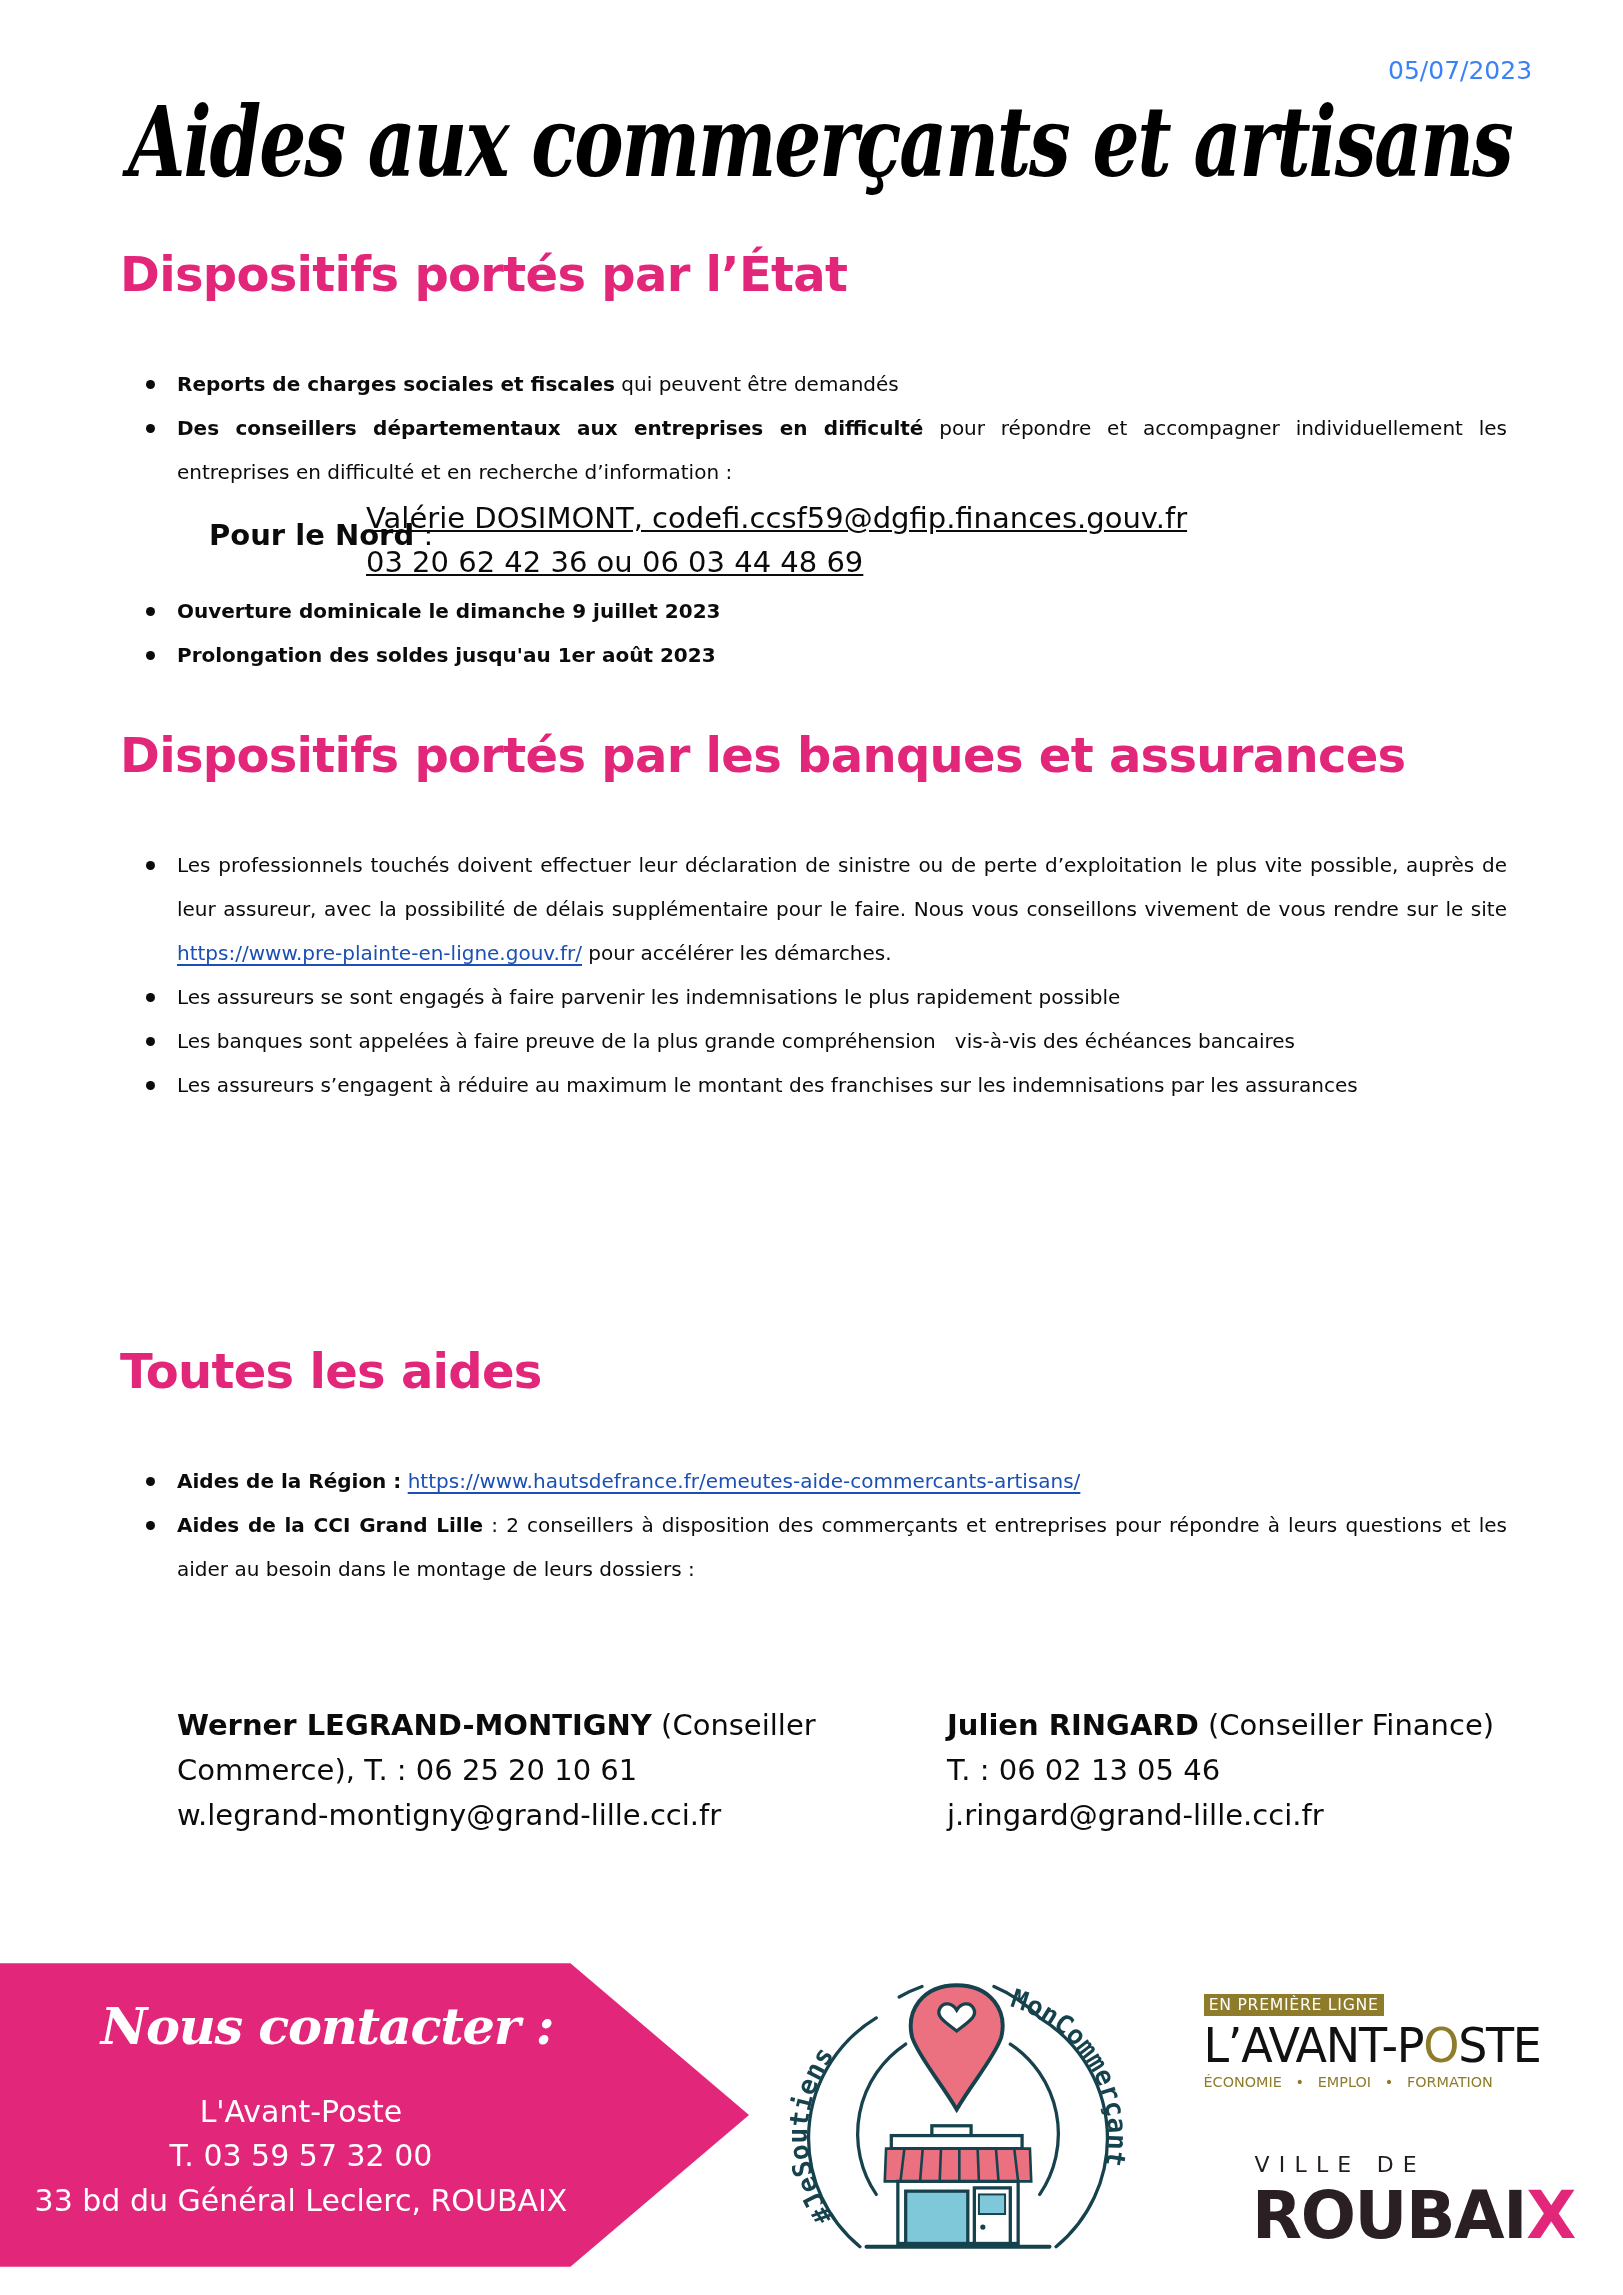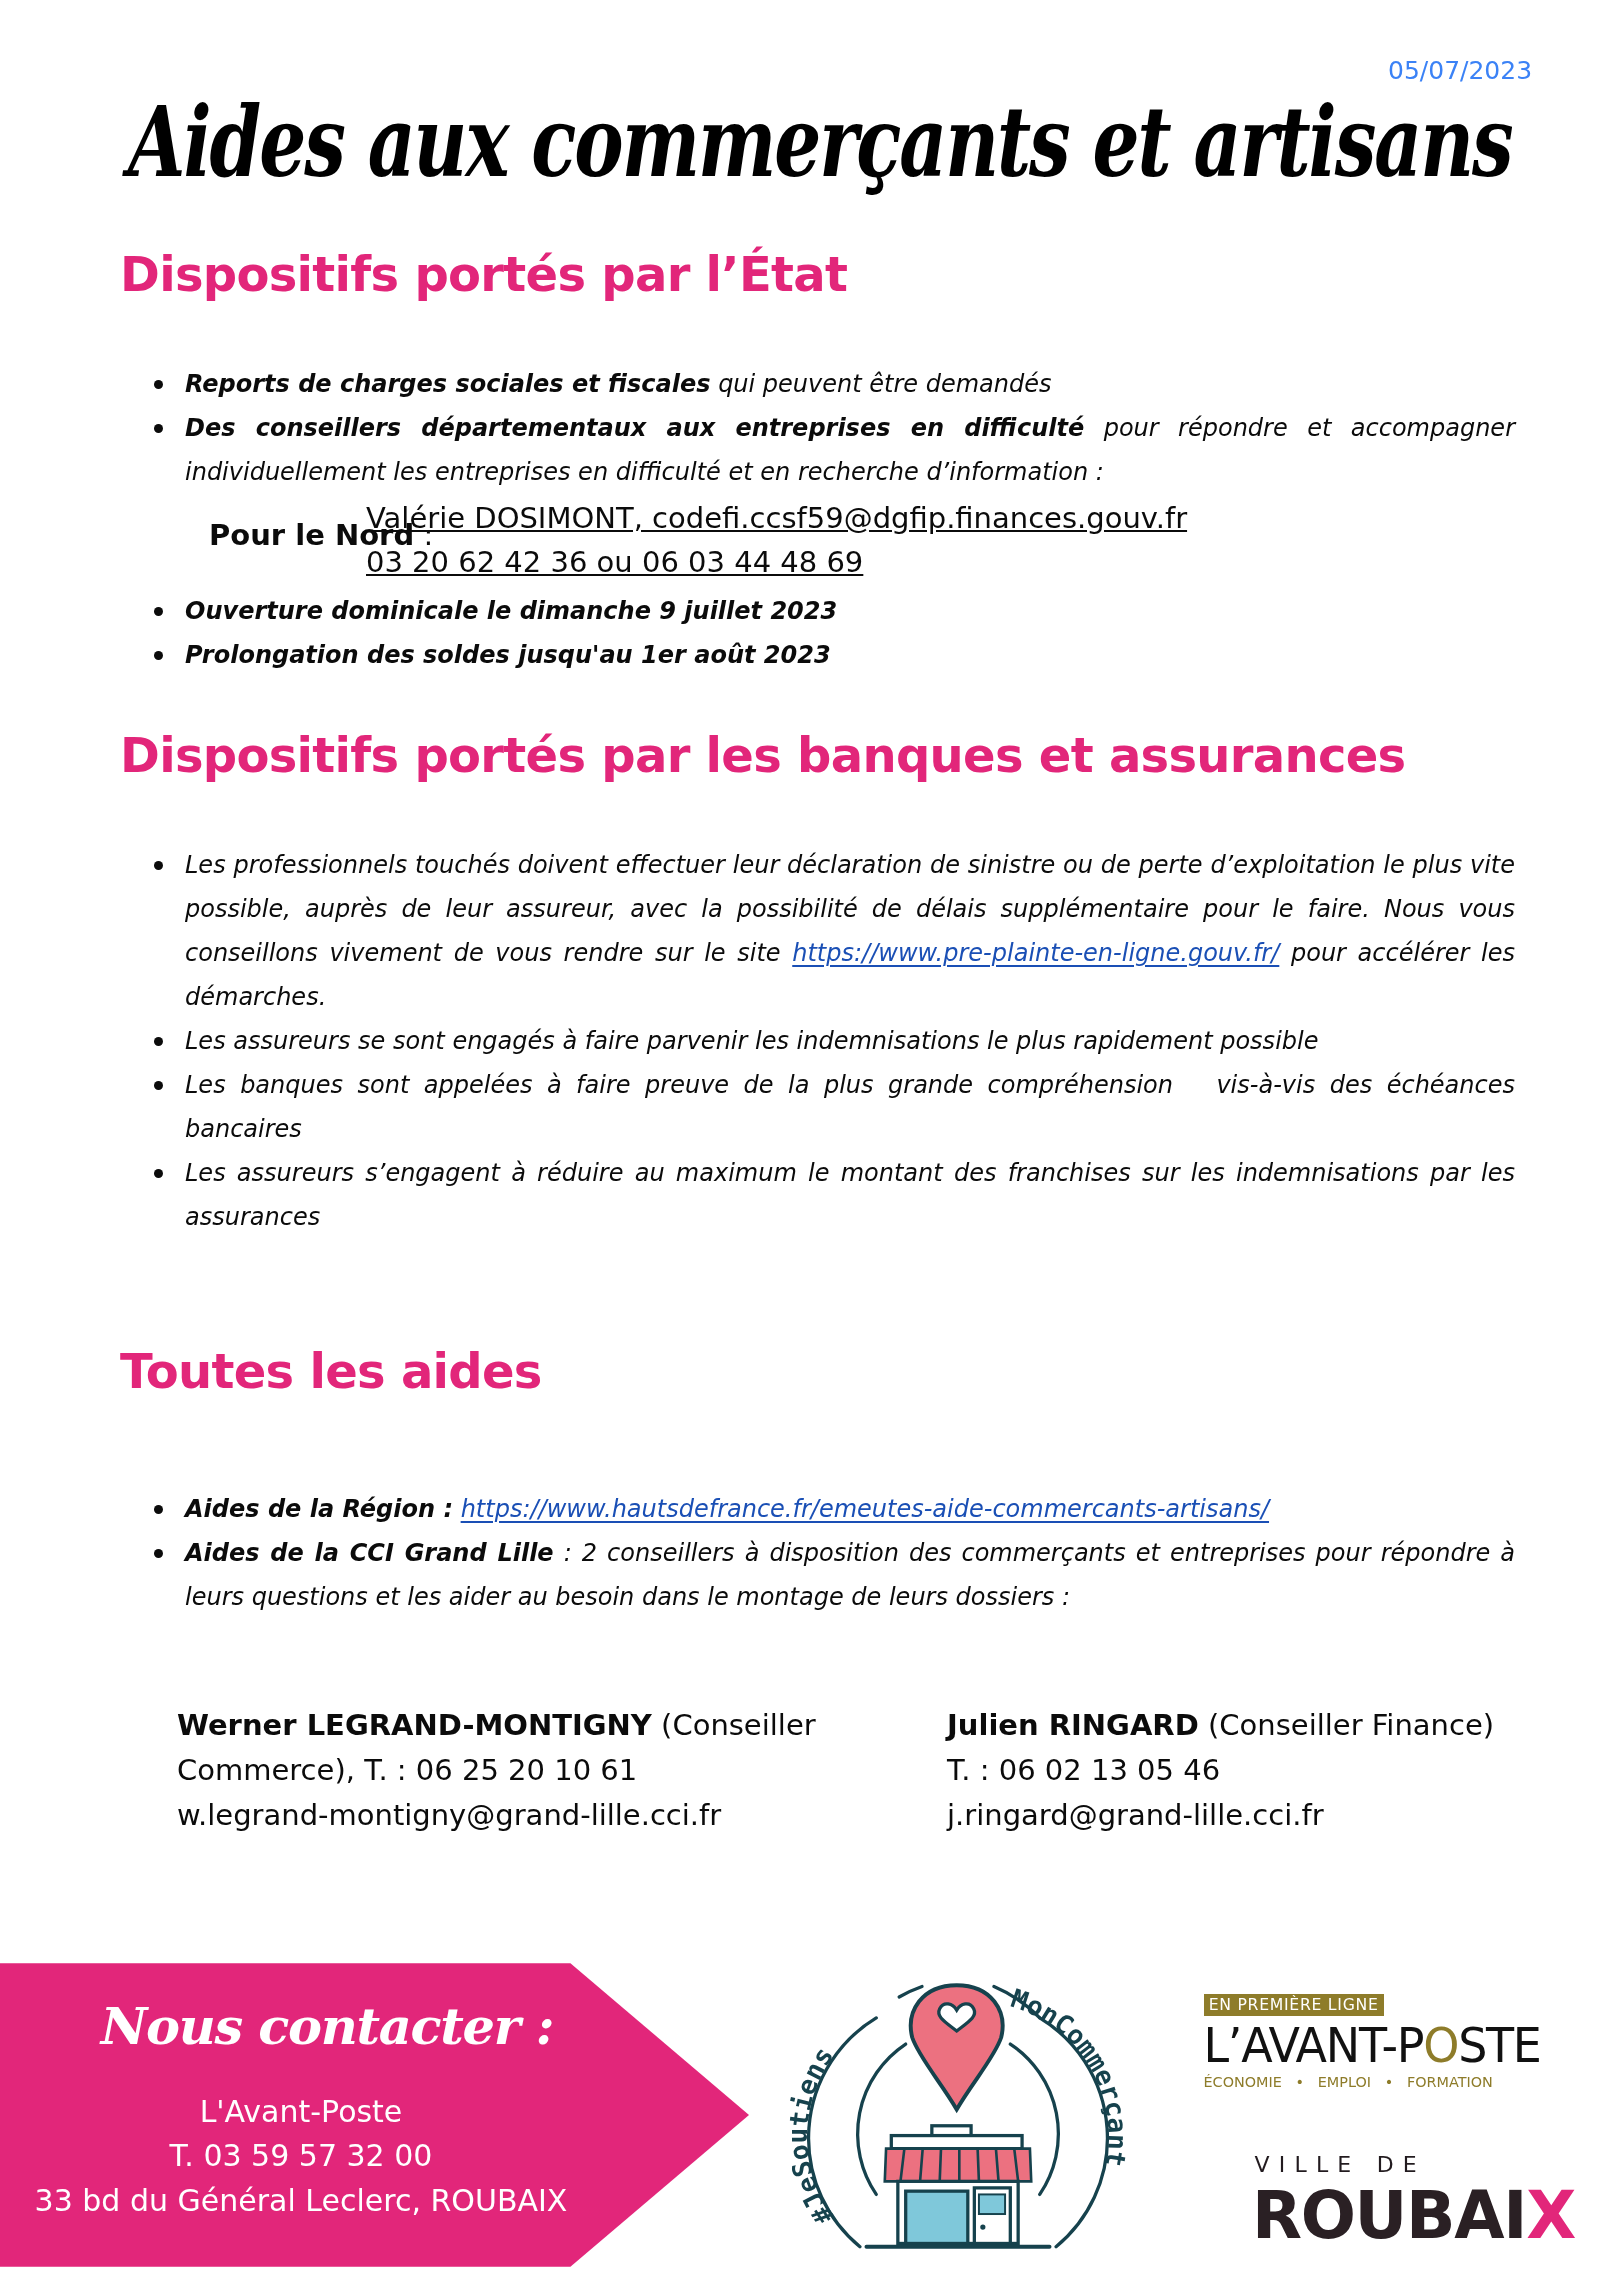--- a/index.html
+++ b/index.html
@@ -5,21 +5,21 @@
   html, body { margin: 0; padding: 0; background: #ffffff; }
   body { width: 1623px; height: 2295px; position: relative; overflow: hidden;
          font-family: "DejaVu Sans", "Liberation Sans", sans-serif; color: #0b0b0b; }
   .abs { position: absolute; }
   .date { left: 1388px; top: 56px; font-size: 25px; font-family: "DejaVu Sans", sans-serif; color: #3b82f6; }
   .title { left: 128px; top: 77px; width: 1387px; height: 131px; font-family: "DejaVu Serif", serif;
            font-style: italic; font-weight: bold; font-size: 97px; line-height: 131px; letter-spacing: -2.6px;
            white-space: nowrap; color: #000; transform-origin: left center; }
   .h2 { left: 120px; font-family: "DejaVu Sans", sans-serif; font-weight: bold; color: #E2267A;
         font-size: 48px; line-height: 59px; white-space: nowrap; letter-spacing: -0.7px; }
-  .list { left: 154px; width: 1361px; font-size: 24px; line-height: 44px; margin: 0; padding: 0; list-style: none; font-style: italic; }
+  .list { left: 146px; width: 1361px; font-size: 20px; line-height: 44px; margin: 0; padding: 0; list-style: none; }
   .list li { position: relative; padding-left: 31px; text-align: justify; }
   .list li .dot { position: absolute; left: 0; top: 18.3px; width: 9.2px; height: 9.2px; border-radius: 50%; background: #0b0b0b; }
   .b { font-weight: bold; }
   a.link { color: #1A4FB5; text-decoration: underline; text-decoration-thickness: 2px; text-underline-offset: 3.9px; }
   .nord { left: 177px; font-size: 29px; line-height: 44px; margin-left: 32px; }
   .nord-label { position: absolute; left: 0; top: 17px; font-weight: bold; white-space: nowrap; }
   .nord-lines { position: absolute; left: 157px; top: 0; white-space: nowrap; text-decoration: underline; }
   .contacts { font-size: 29px; line-height: 45px; white-space: nowrap; }
   .footer-banner { left: 0; top: 1963px; width: 749px; height: 304px; }
   .banner-text { left: 0; top: 1963px; width: 654px; height: 395px; color: #fff; text-align: center; }
@@ -74,21 +74,21 @@
 <ul class="abs list" style="top:843px;">
   <li><span class="dot"></span><span>Les professionnels touchés doivent effectuer leur déclaration de sinistre ou de perte d’exploitation le plus vite possible, auprès de leur assureur, avec la possibilité de délais supplémentaire pour le faire. Nous vous conseillons vivement de vous rendre sur le site </span><a class="link" href="#">https://www.pre-plainte-en-ligne.gouv.fr/</a><span> pour accélérer les démarches.</span></li>
   <li><span class="dot"></span><span>Les assureurs se sont engagés à faire parvenir les indemnisations le plus rapidement possible</span></li>
   <li><span class="dot"></span><span style="white-space:pre-wrap">Les banques sont appelées à faire preuve de la plus grande compréhension   vis-à-vis des échéances bancaires</span></li>
   <li><span class="dot"></span><span>Les assureurs s’engagent à réduire au maximum le montant des franchises sur les indemnisations par les assurances</span></li>
 </ul>
 
 <div class="abs h2" style="top:1342px;">Toutes les aides</div>
 
 <ul class="abs list" style="top:1459px;">
-  <li style="text-align:left; white-space:nowrap;margin-top:28px;"><span class="dot"></span><span class="b">Aides de la Région :</span> <a class="link" href="#">https://www.hautsdefrance.fr/emeutes-aide-commercants-artisans/</a></li>
+  <li style="text-align:left; white-space:nowrap;"><span class="dot"></span><span class="b">Aides de la Région :</span> <a class="link" href="#">https://www.hautsdefrance.fr/emeutes-aide-commercants-artisans/</a></li>
   <li><span class="dot"></span><span class="b">Aides de la CCI Grand Lille</span><span> : 2 conseillers à disposition des commerçants et entreprises pour répondre à leurs questions et les aider au besoin dans le montage de leurs dossiers :</span></li>
 </ul>
 
 <div class="abs contacts" style="left:177px; top:1703px;">
   <div><span class="b">Werner LEGRAND-MONTIGNY</span><span> (Conseiller</span></div>
   <div>Commerce), T. : 06 25 20 10 61</div>
   <div>w.legrand-montigny@grand-lille.cci.fr</div>
 </div>
 <div class="abs contacts" style="left:947px; top:1703px;">
   <div><span class="b">Julien RINGARD</span><span> (Conseiller Finance)</span></div>

